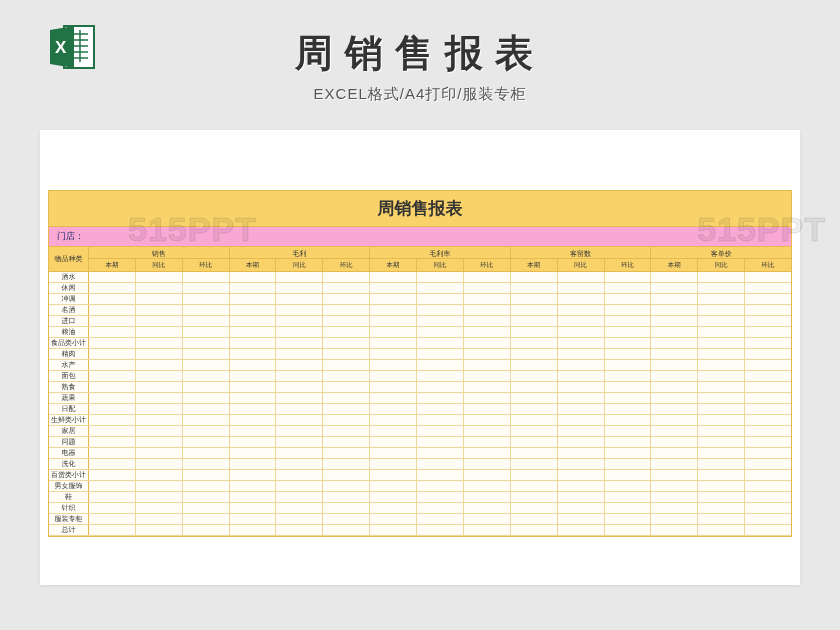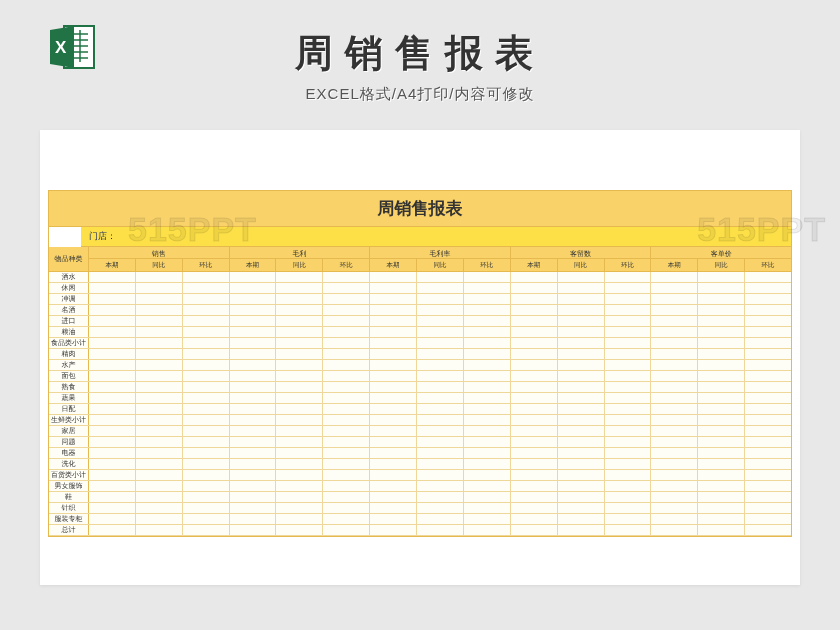--- a/index.html
+++ b/index.html
@@ -69,26 +69,25 @@
   .sheet-title {
     background: #f9d36a;
     text-align: center;
     font-size: 17px;
     font-weight: 700;
     color: #333;
     padding: 6px 0;
     border-bottom: 1px solid #e6b94f;
   }
   .store-row {
-    background: #fde047;
+    background: #f9a8d4;
     font-size: 9px;
     color: #1a2a66;
     padding: 3px 8px;
     border-bottom: 1px solid #e6b94f;
-    margin-left: 32px;
   }
   .thead {
     display: flex;
     background: #f9d36a;
     border-bottom: 1px solid #e6b94f;
   }
   .rowlabel-col {
     width: 40px;
     flex: 0 0 40px;
     border-right: 1px solid #e6b94f;
@@ -161,21 +160,21 @@
       <line x1="24" y1="24" x2="40" y2="24" stroke="#217346" stroke-width="1.5"></line>
       <line x1="24" y1="30" x2="40" y2="30" stroke="#217346" stroke-width="1.5"></line>
       <line x1="24" y1="36" x2="40" y2="36" stroke="#217346" stroke-width="1.5"></line>
       <line x1="32" y1="8" x2="32" y2="40" stroke="#217346" stroke-width="1.5"></line>
       <polygon points="2,8 26,4 26,46 2,42" fill="#217346"></polygon>
       <text x="7" y="31" font-size="17" font-weight="bold" fill="#fff" font-family="Arial">X</text>
     </svg>
   </div>
   <div class="title-block">
     <div class="main-title">周销售报表</div>
-    <div class="subtitle">EXCEL格式/A4打印/内容可修改</div>
+    <div class="subtitle">EXCEL格式/A4打印/服装专柜</div>
   </div>
 </div>
 
 <div class="sheet-wrap">
   <div class="watermark wm-left">515PPT</div>
   <div class="watermark wm-right">515PPT</div>
 
   <div class="sheet">
     <div class="sheet-title">周销售报表</div>
     <div class="store-row">门店：</div>

